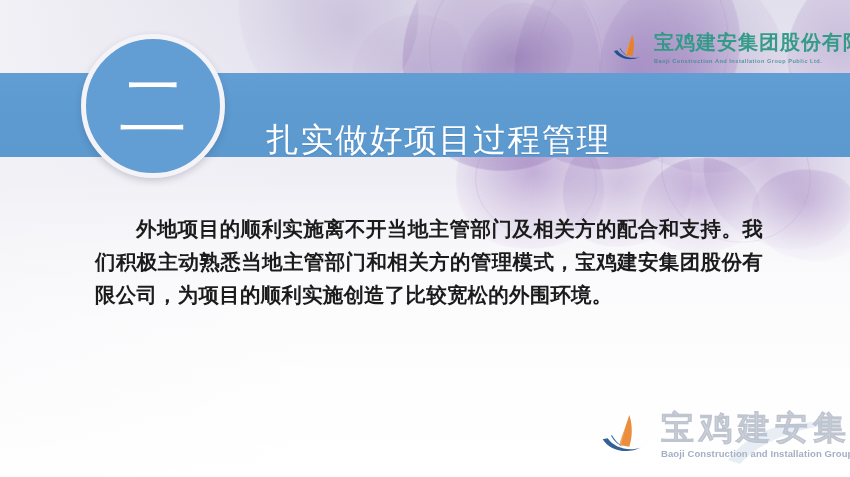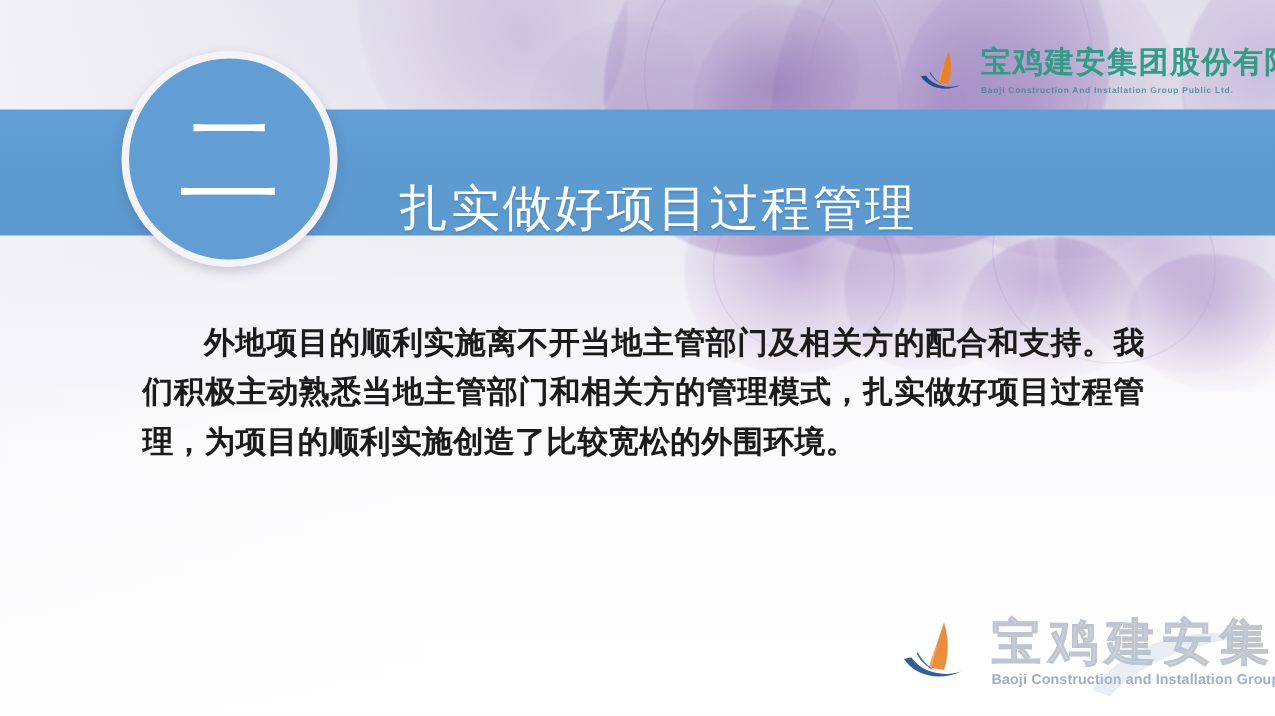--- a/index.html
+++ b/index.html
@@ -338,21 +338,21 @@
         <path d="M2 31 C10 44, 30 50, 48 41 C34 46, 16 42, 8 30 Z" fill="#1d4f8c"></path>
         <path d="M12 27 C16 34, 21 38, 26 40 C20 36, 16 31, 13 26 Z" fill="#2a63a8"></path>
       </svg>
     </span>
     <span class="header-text-wrap">
       <span class="header-cn">宝鸡建安集团股份有限公司</span>
       <span class="header-en">Baoji Construction And Installation Group Public Ltd.</span>
     </span>
   </div>
 
-  <div class="body-copy">外地项目的顺利实施离不开当地主管部门及相关方的配合和支持。我们积极主动熟悉当地主管部门和相关方的管理模式，扎实做好项目过程管理，为项目的顺利实施创造了比较宽松的外围环境。</div>
+  <div class="body-copy">外地项目的顺利实施离不开当地主管部门及相关方的配合和支持。我们积极主动熟悉当地主管部门和相关方的管理模式，宝鸡建安集团股份有限公司，为项目的顺利实施创造了比较宽松的外围环境。</div>
 
   <div class="footer-logo">
     <span class="mark">
       <svg viewBox="0 0 60 52" width="50" height="44" aria-hidden="true">
         <path d="M34 2 C30 14, 26 26, 22 38 L34 40 C38 28, 38 14, 34 2 Z" fill="#e8822a"></path>
         <path d="M22 38 C24 30, 27 22, 30 16 C27 26, 25 33, 24 39 Z" fill="#f0a055"></path>
         <path d="M2 31 C10 44, 30 50, 48 41 C34 46, 16 42, 8 30 Z" fill="#1d4f8c"></path>
         <path d="M12 27 C16 34, 21 38, 26 40 C20 36, 16 31, 13 26 Z" fill="#2a63a8"></path>
       </svg>
     </span>

